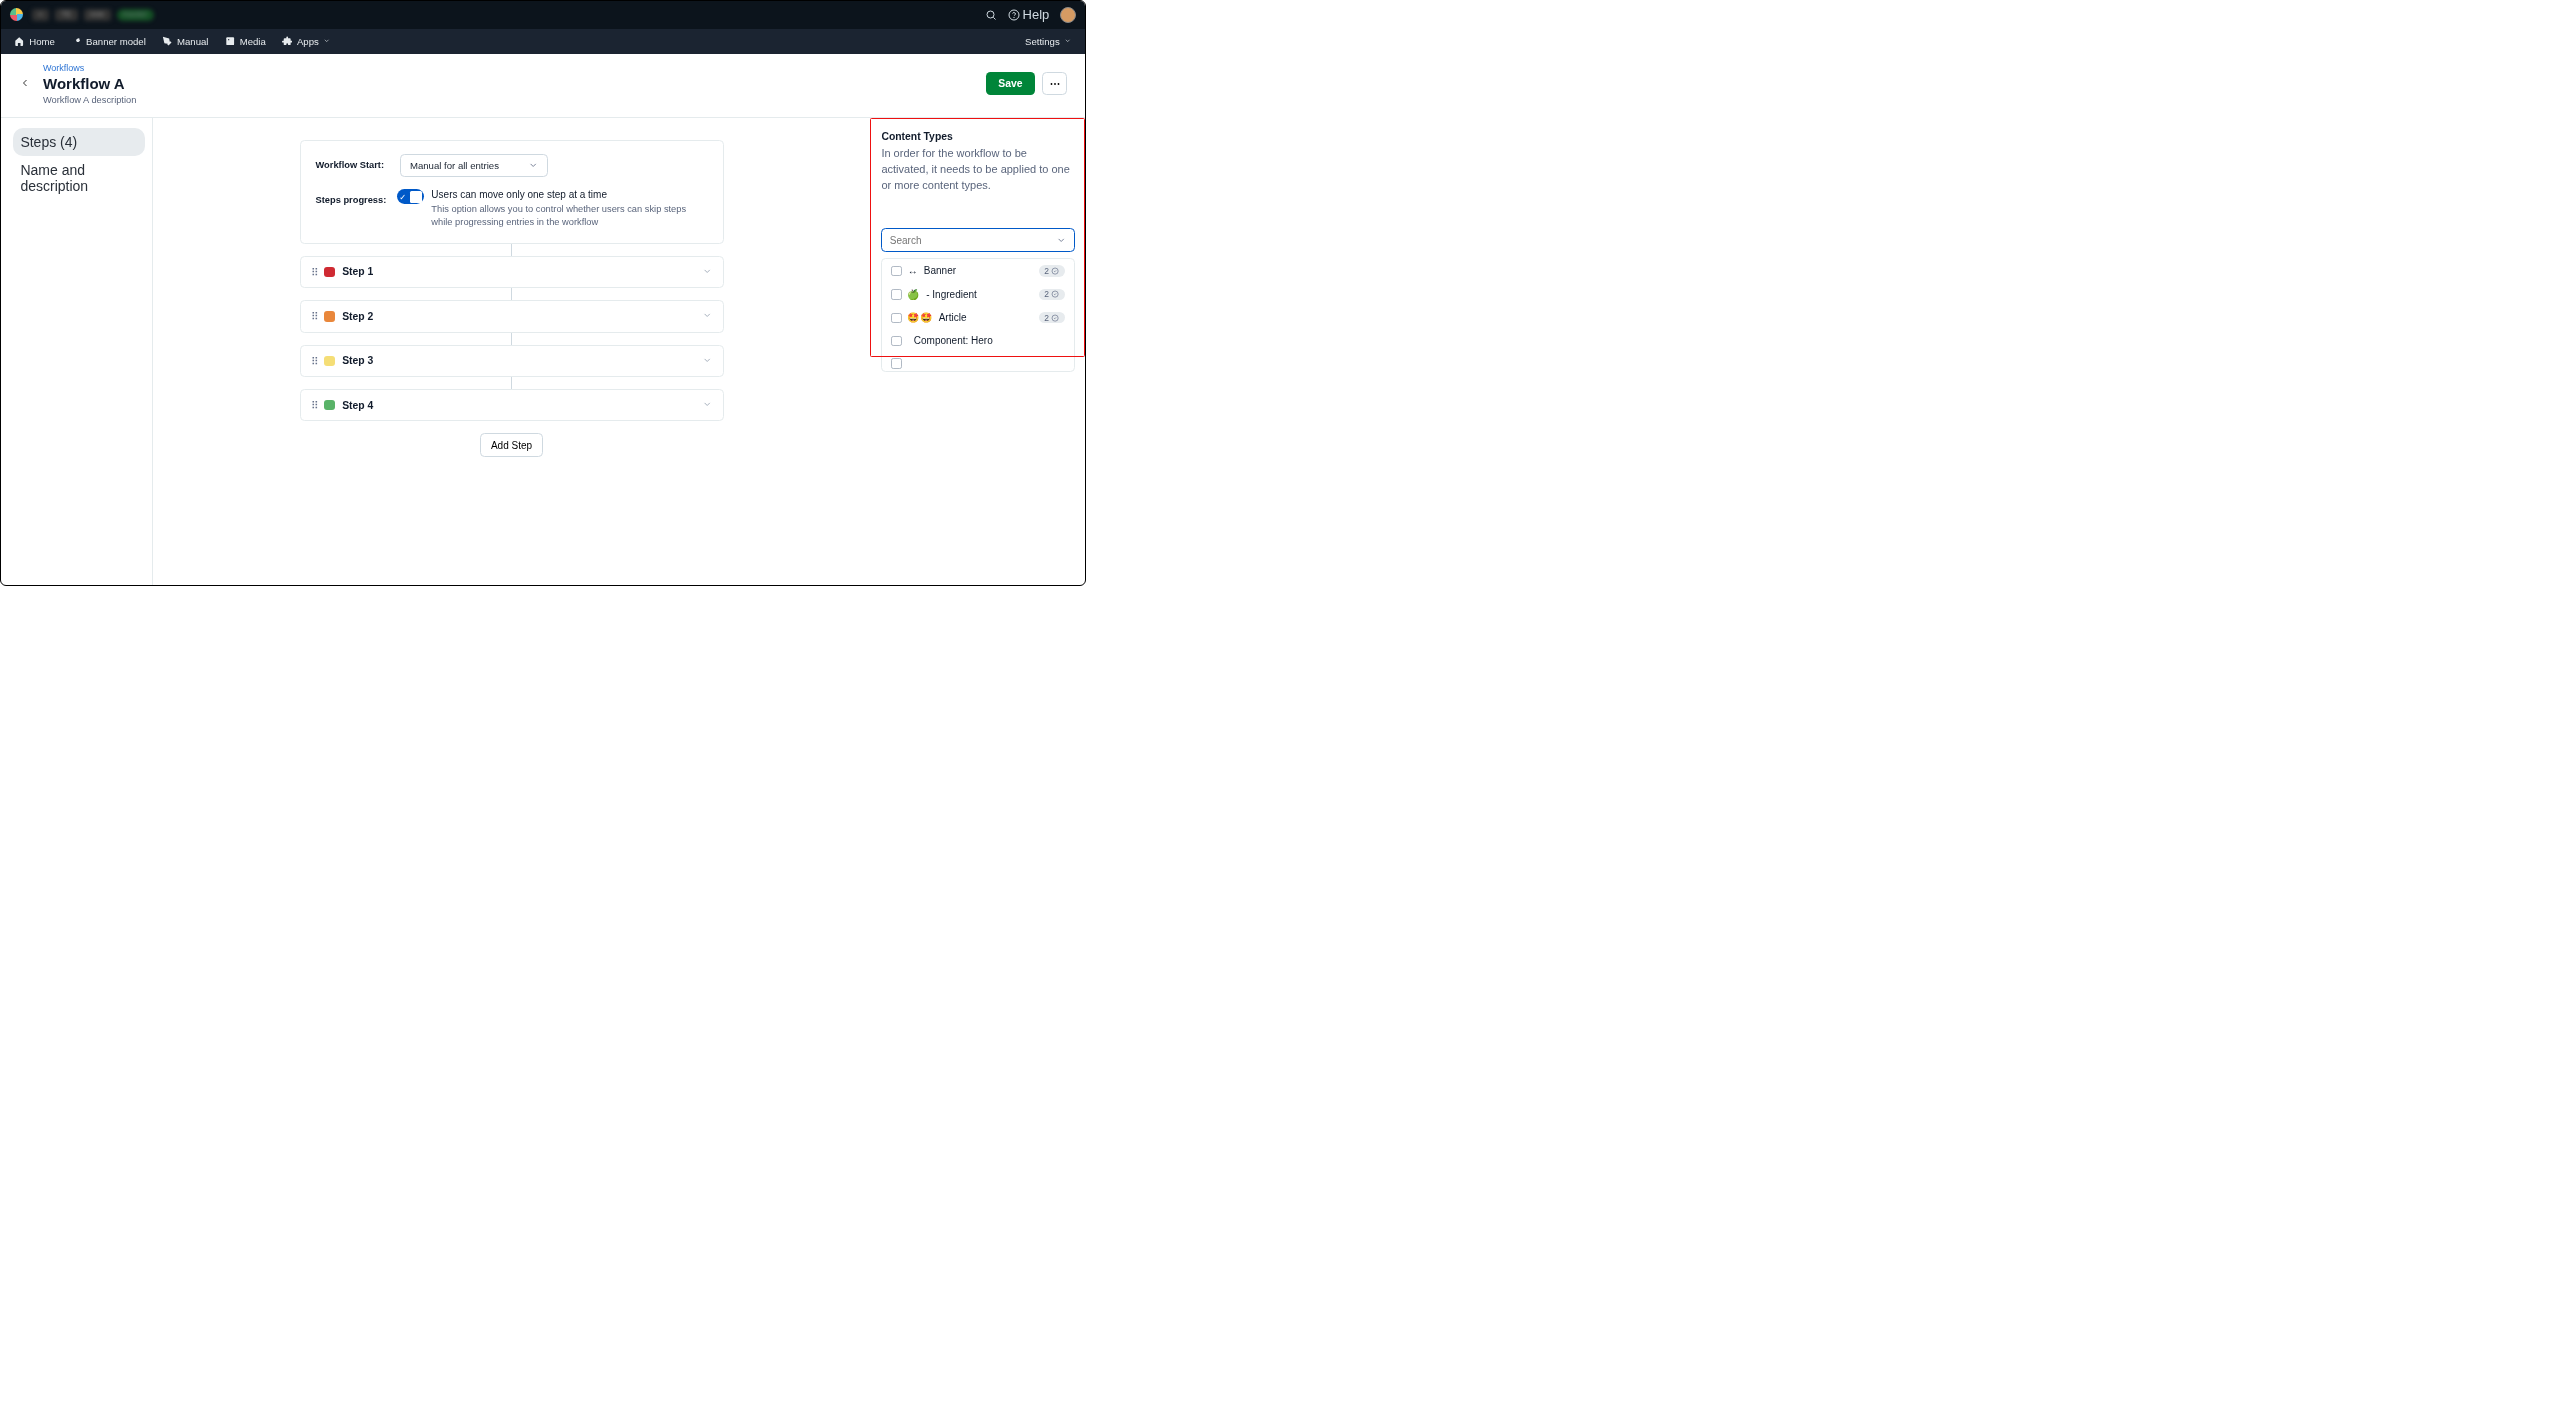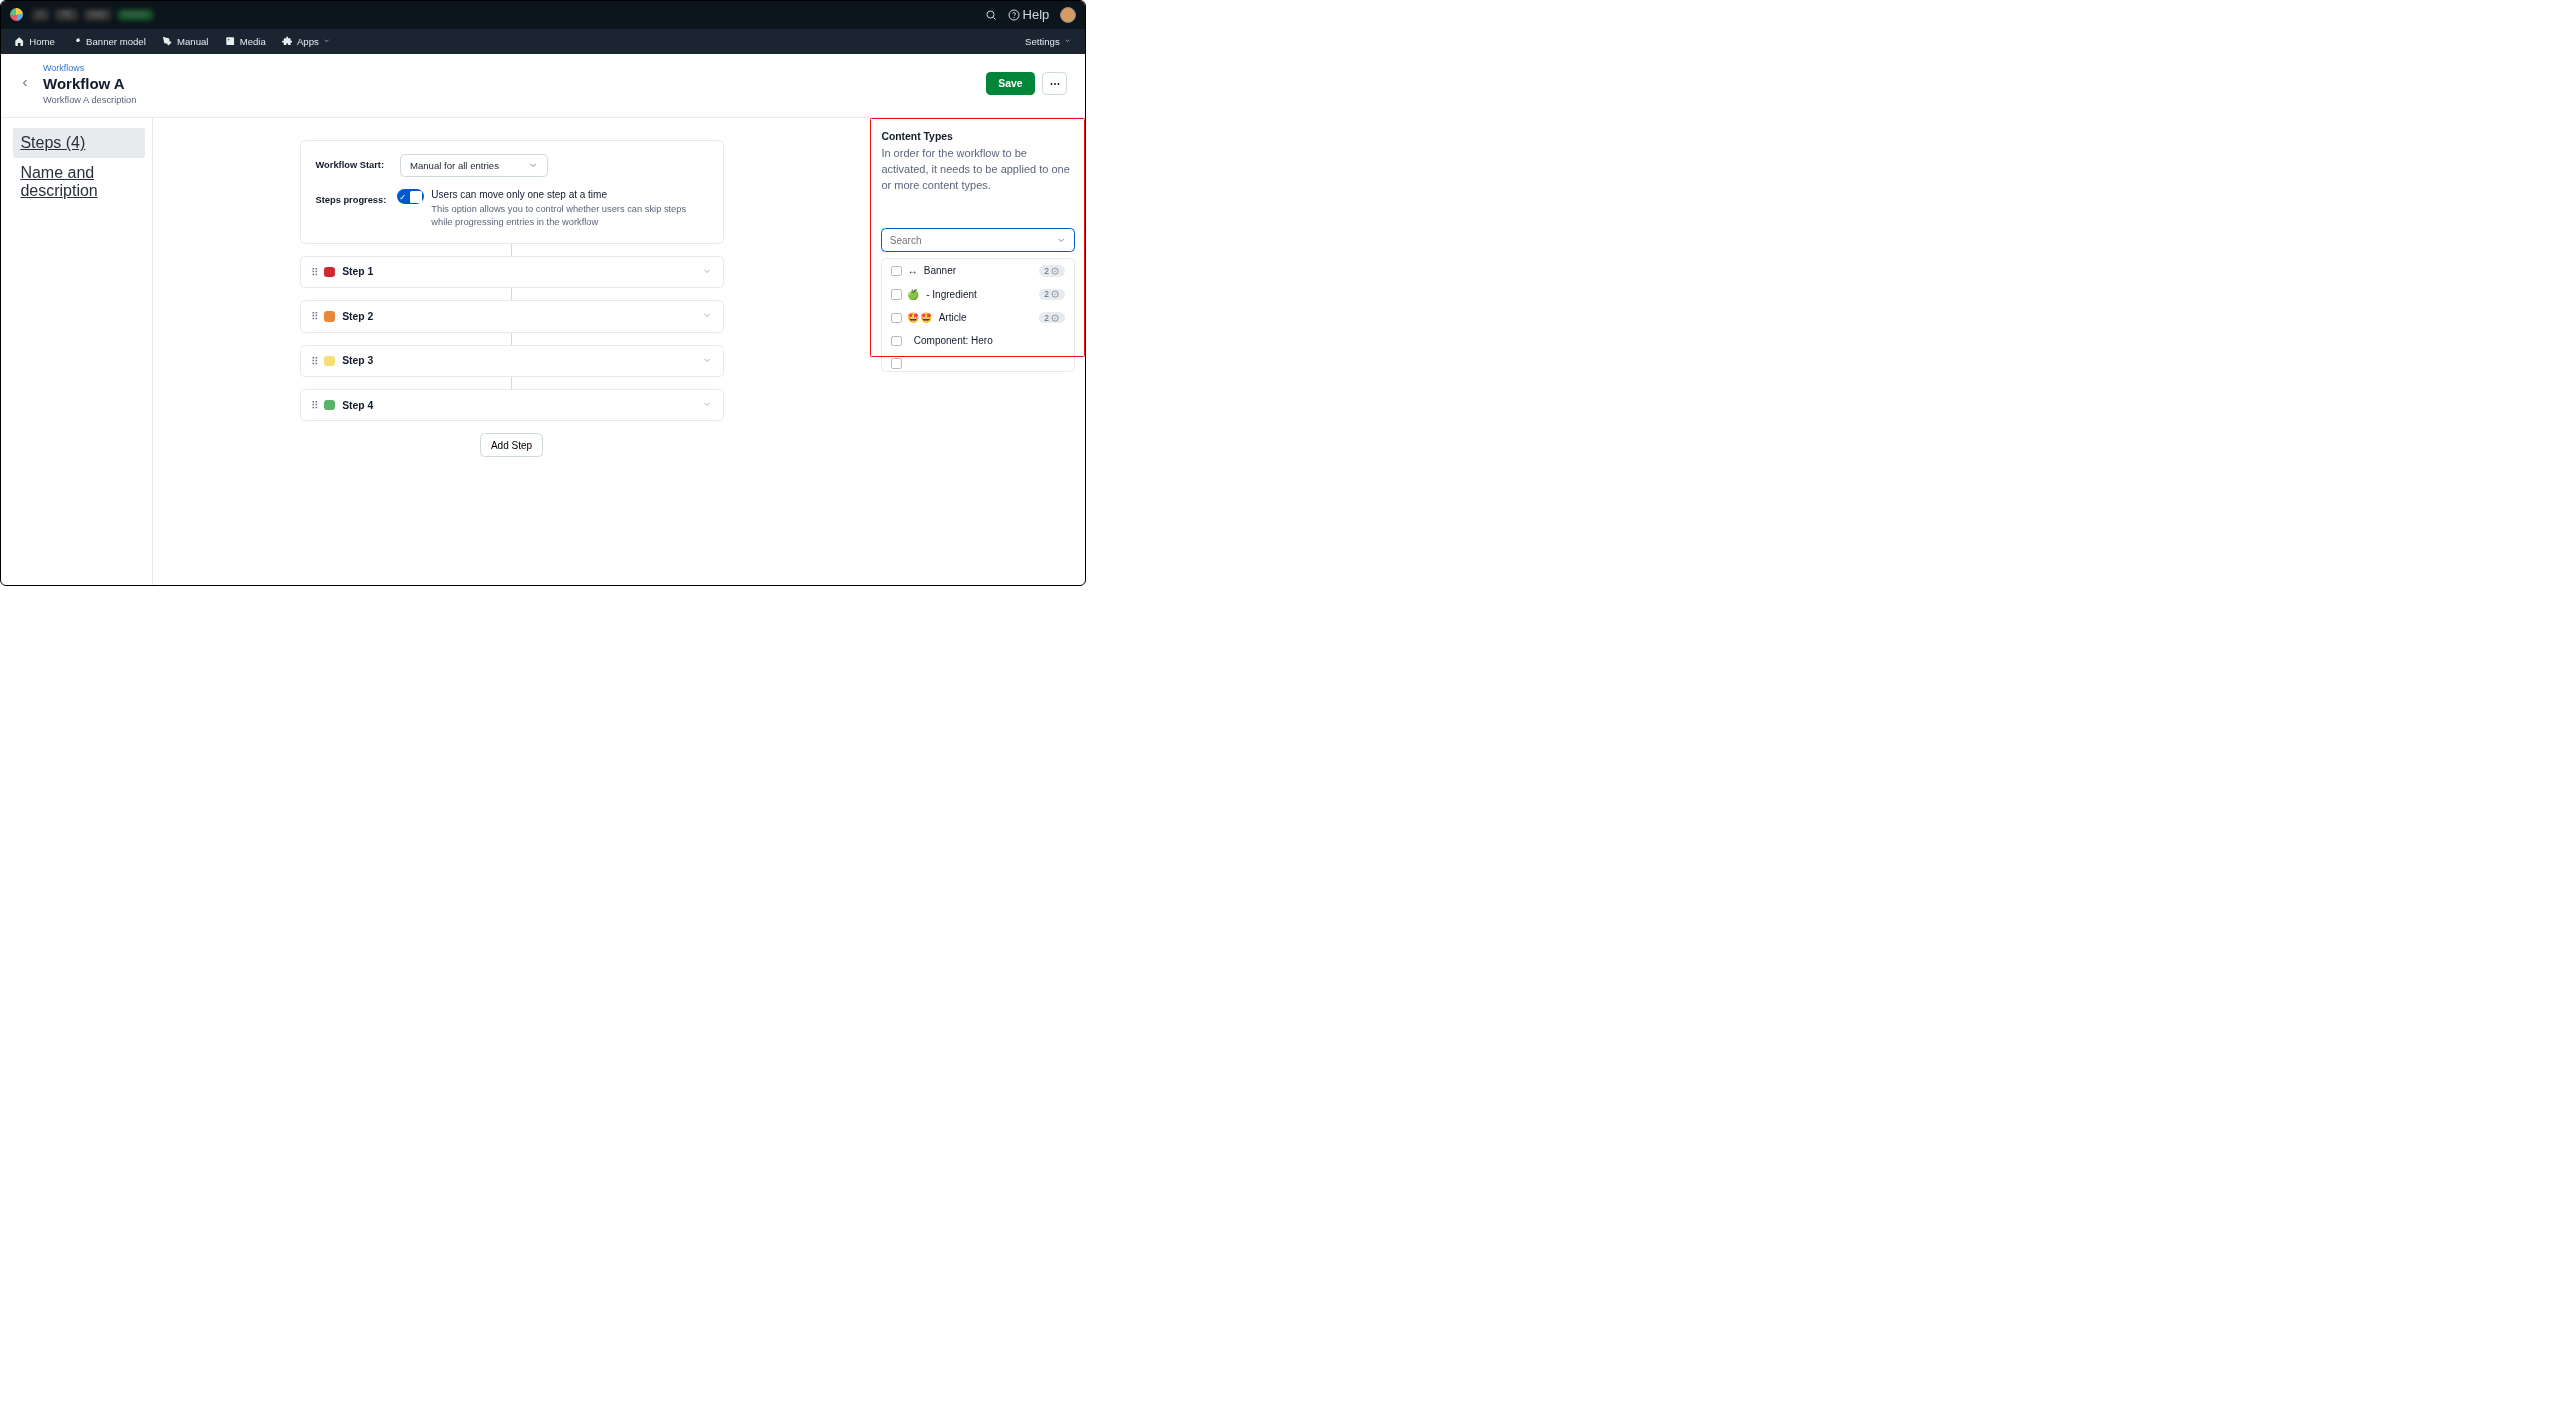--- a/index.html
+++ b/index.html
@@ -79,21 +79,21 @@
   }
 
   
   .body { display:flex; height: calc(100% - 27.5px - 25px - 61px); }
   .left-sidebar {
     width: 152px;
     padding: 10.4px 7.4px 10.4px 12px;
     border-right: 0.7px solid #e5ebed;
   }
   .sidebar-item {
-    padding: 6px 7.4px; border-radius:2px; font-size: 16px; color:#2a3039; cursor:pointer;text-decoration:underline;
+    padding: 6px 7.4px; border-radius:10px; font-size: 14px; color:#2a3039; cursor:pointer;
   }
   .sidebar-item.active { background:#e7ebee; font-weight:500; }
 
   .main { flex:1; background:#fff; padding: 22px 0 0 0; display:flex; flex-direction:column; align-items:center; }
   .config-card {
     width: 424px; border:0.7px solid #e5ebed; border-radius:4.5px; padding:13.4px 15px;
     display:flex; flex-direction:column; gap:12px;
   }
   .config-row { display:flex; align-items:flex-start; gap:10.4px; }
   .config-label { width: 74px; font-weight:700; font-size:9.3px; padding-top:6px; text-align:left; }

